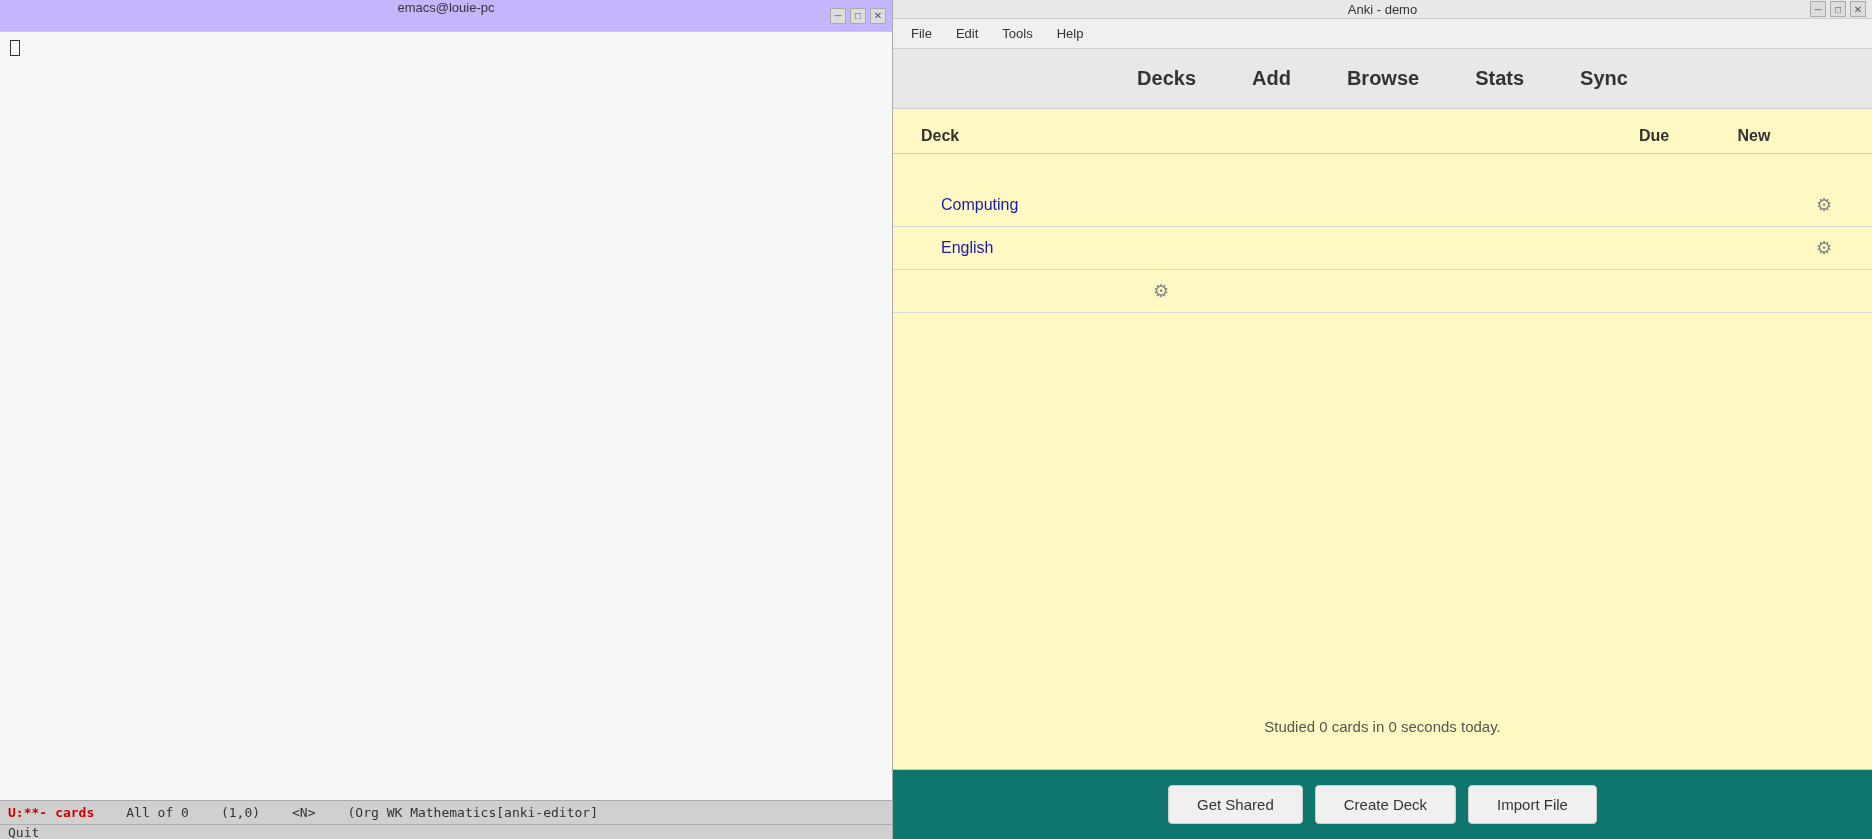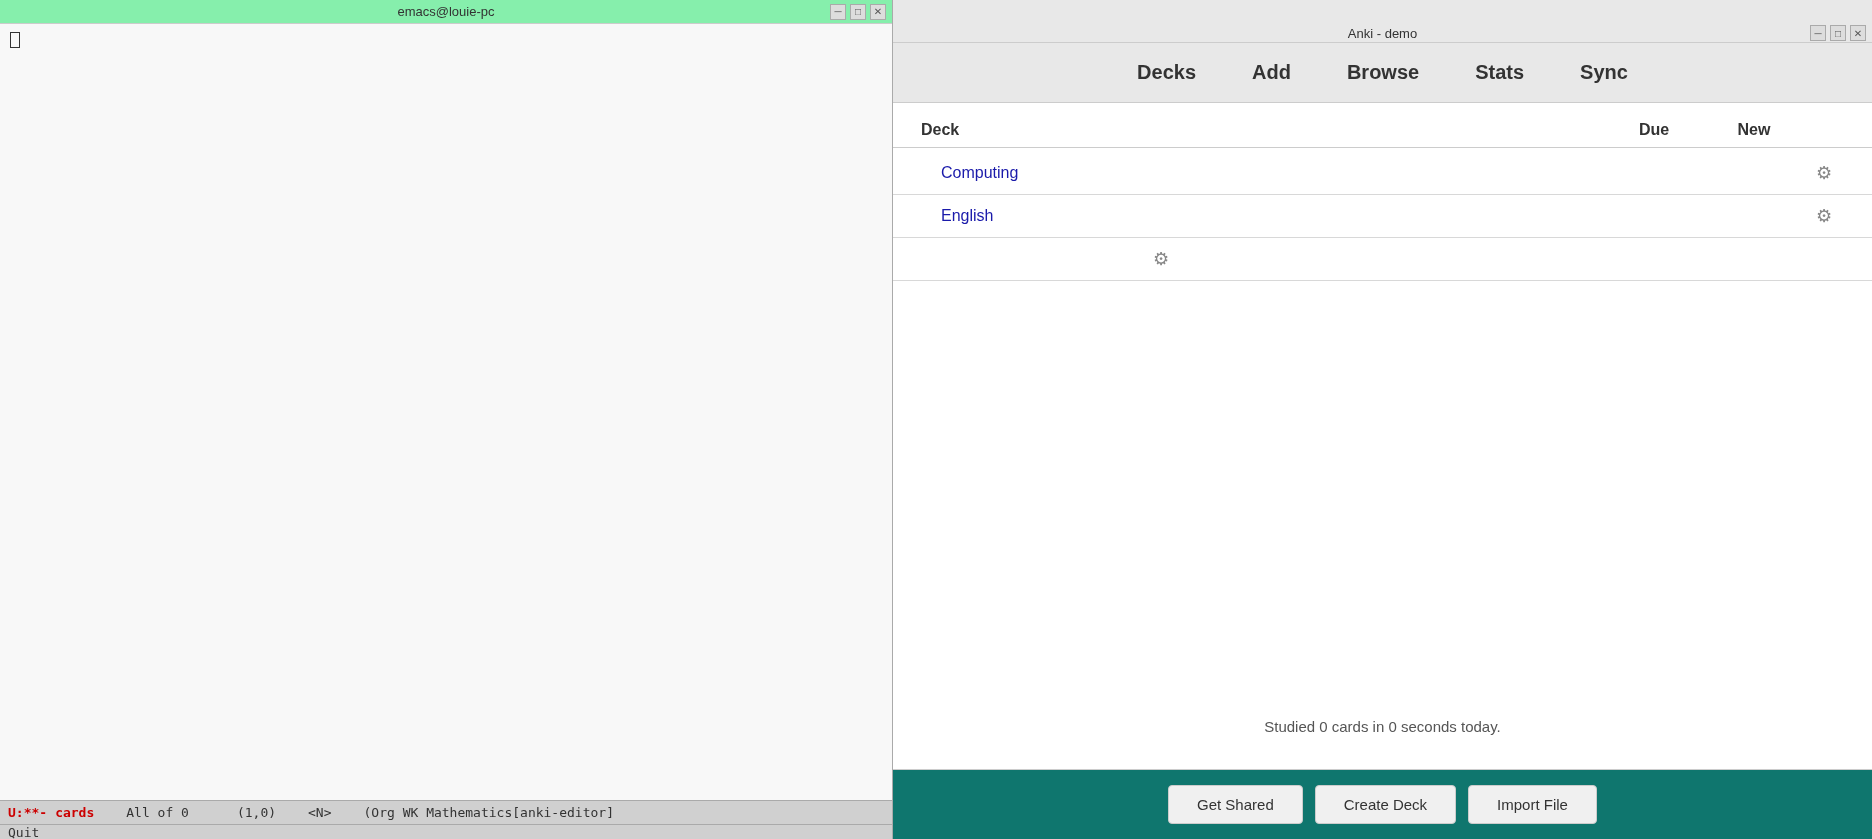--- a/index.html
+++ b/index.html
@@ -16,25 +16,25 @@
     #emacs-window {
       width: 893px;
       height: 839px;
       display: flex;
       flex-direction: column;
       background: #f8f8f8;
       border-right: 1px solid #aaa;
       position: relative;
     }
     #emacs-titlebar {
-      height: 24px;
-      background: #86efac;
-      border-bottom: 1px solid #ccc;
-      display: flex;
-      align-items: center;
+      height: 32px;
+      background: #c4b5fd;
+      border-bottom: 1px solid #ccc;
+      display: flex;
+      align-items: flex-start;
       justify-content: center;
       position: relative;
       user-select: none;
     }
     #emacs-titlebar-text {
       font-size: 13px;
       color: #333;
     }
     .win-controls {
       position: absolute;
@@ -113,21 +113,20 @@
     }
     #anki-titlebar {
       height: 19px;
       background: #e8e8e8;
       border-bottom: 1px solid #ccc;
       display: flex;
       align-items: center;
       justify-content: center;
       position: relative;
       user-select: none;
-      margin-top: 24px;
     }
     #anki-titlebar-text {
       font-size: 13px;
       color: #333;
     }
     .anki-win-controls {
       position: absolute;
       right: 6px;
       top: 50%;
       transform: translateY(-50%);
@@ -164,25 +163,26 @@
       font-size: 20px;
       font-weight: bold;
       color: #333;
       cursor: pointer;
       background: none;
       border: none;
       border-radius: 4px;
     }
     #anki-main {
       flex: 1;
-      background: #ffffff;
+      background: #fef9c3;
       display: flex;
       flex-direction: column;
       padding: 10px 0;
       overflow: hidden;
+      gap: 26px;
     }
     #decks-header {
       display: flex;
       align-items: center;
       padding: 8px 28px;
       border-bottom: 1px solid #ccc;
       margin-bottom: 4px;
     }
     .deck-col-name {
       flex: 1;
@@ -267,39 +267,45 @@
       <div class="win-btn">✕</div>
     </div>
   </div>
   <div id="emacs-content">
     <div class="cursor-blink"></div>
   </div>
   <div id="emacs-statusbar">
     <span class="status-mode">U:**-</span>
     <span class="status-info">
       <span style="color:#c00;font-weight:bold;margin-right:16px;">cards</span>
-      <span style="margin-right:32px;">All of 0</span>
+      <span style="margin-right:16px;">All of 0</span>
       <span style="margin-right:16px;">(1,0)</span>
       <span style="margin-right:16px;">&lt;N&gt;</span>
       <span>(Org WK Mathematics[anki-editor]</span>
     </span>
   </div>
   <div id="emacs-minibuffer">
     <span>Quit</span>
   </div>
 </div>
 
 <div id="anki-window">
   <div id="anki-titlebar">
     <span id="anki-titlebar-text">Anki - demo</span>
     <div class="anki-win-controls">
       <div class="win-btn">─</div>
       <div class="win-btn">□</div>
       <div class="win-btn">✕</div>
     </div>
+  </div>
+  <div id="anki-menubar">
+    <div class="menu-item">File</div>
+    <div class="menu-item">Edit</div>
+    <div class="menu-item">Tools</div>
+    <div class="menu-item">Help</div>
   </div>
   <div id="anki-toolbar">
     <button class="toolbar-btn">Decks</button>
     <button class="toolbar-btn">Add</button>
     <button class="toolbar-btn">Browse</button>
     <button class="toolbar-btn">Stats</button>
     <button class="toolbar-btn">Sync</button>
   </div>
   <div id="anki-main">
     <div id="decks-header">

